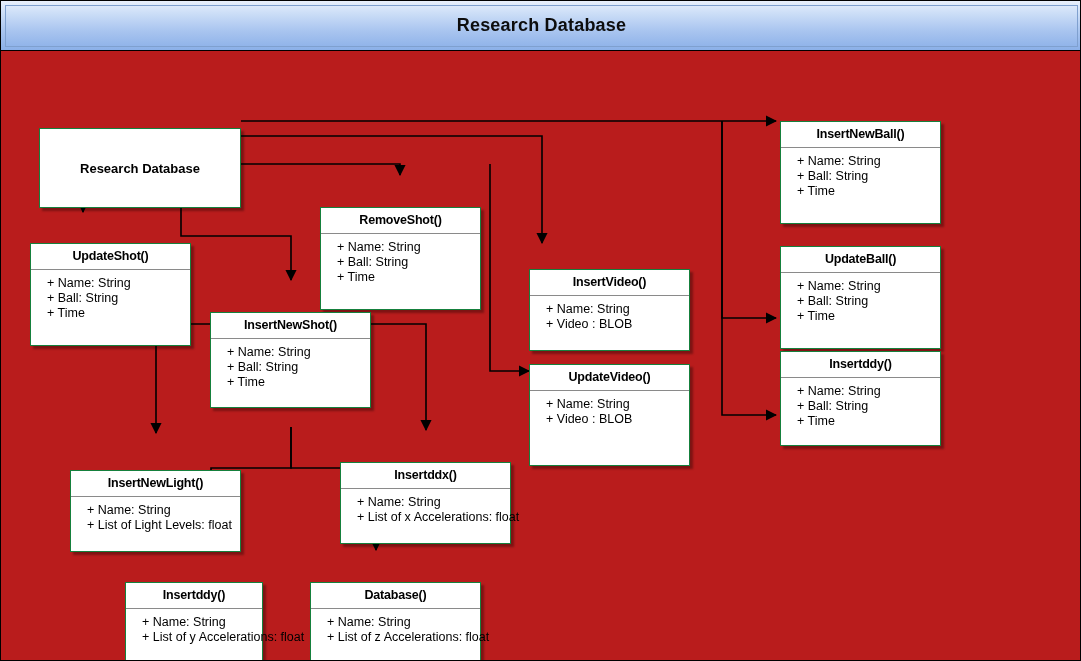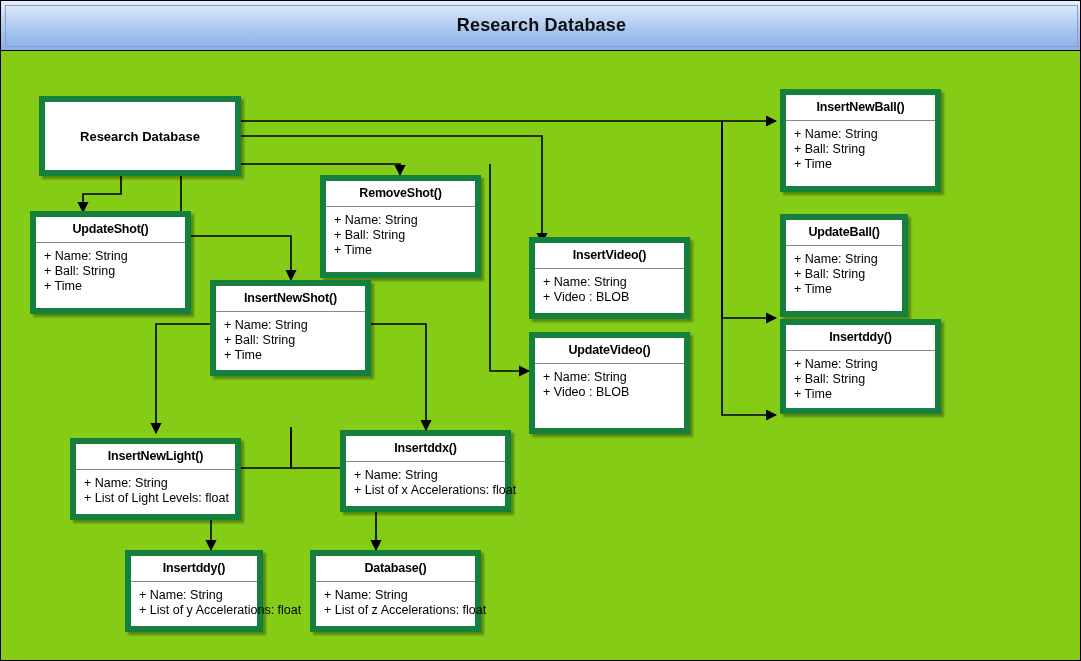--- a/index.html
+++ b/index.html
@@ -7,21 +7,21 @@
     padding: 0;
     background: #ffffff;
   }
   body {
     font-family: "Liberation Sans", sans-serif;
   }
   #app {
     position: relative;
     width: 1081px;
     height: 661px;
-    background: #84cc16;
+    background: #b91c1c;
     box-sizing: border-box;
     border: 1px solid #000000;
     overflow: hidden;
   }
   #titlebar {
     position: absolute;
     left: 0;
     top: 0;
     width: 1081px;
     height: 50px;
@@ -59,39 +59,40 @@
     position: absolute;
     left: 0;
     top: 0;
     width: 1081px;
     height: 611px;
     pointer-events: none;
   }
   .uml {
     position: absolute;
     background: #ffffff;
-    border: 6px solid #15803d;
+    border: 1px solid #15803d;
     box-shadow: 3px 3px 2px rgba(0,0,0,0.32);
     box-sizing: border-box;
     z-index: 2;
+    margin-top: 32px;
   }
   .uml .hdr {
     height: 25px;
     line-height: 25px;
     text-align: center;
     font-size: 12.5px;
     font-weight: bold;
     color: #000000;
     border-bottom: 1px solid #8a8a8a;
     letter-spacing: -0.2px;
     white-space: nowrap;
     overflow: hidden;
   }
   .uml .body {
-    padding: 6px 0 0 8px;
+    padding: 6px 0 0 16px;
   }
   .uml .attr {
     font-size: 12.5px;
     line-height: 15px;
     color: #000000;
     white-space: nowrap;
   }
   .uml.root {
     box-shadow: 3px 3px 2px rgba(0,0,0,0.32);
     display: flex;
@@ -199,21 +200,21 @@
 
     <div class="uml" style="left:779px; top:38px; width:161px; height:103px;">
       <div class="hdr">InsertNewBall()</div>
       <div class="body">
         <div class="attr">+ Name: String</div>
         <div class="attr">+ Ball: String</div>
         <div class="attr">+ Time</div>
       </div>
     </div>
 
-    <div class="uml" style="left:779px; top:163px; width:128px; height:103px;">
+    <div class="uml" style="left:779px; top:163px; width:161px; height:103px;">
       <div class="hdr">UpdateBall()</div>
       <div class="body">
         <div class="attr">+ Name: String</div>
         <div class="attr">+ Ball: String</div>
         <div class="attr">+ Time</div>
       </div>
     </div>
 
     <div class="uml" style="left:779px; top:268px; width:161px; height:95px;">
       <div class="hdr">Insertddy()</div>

